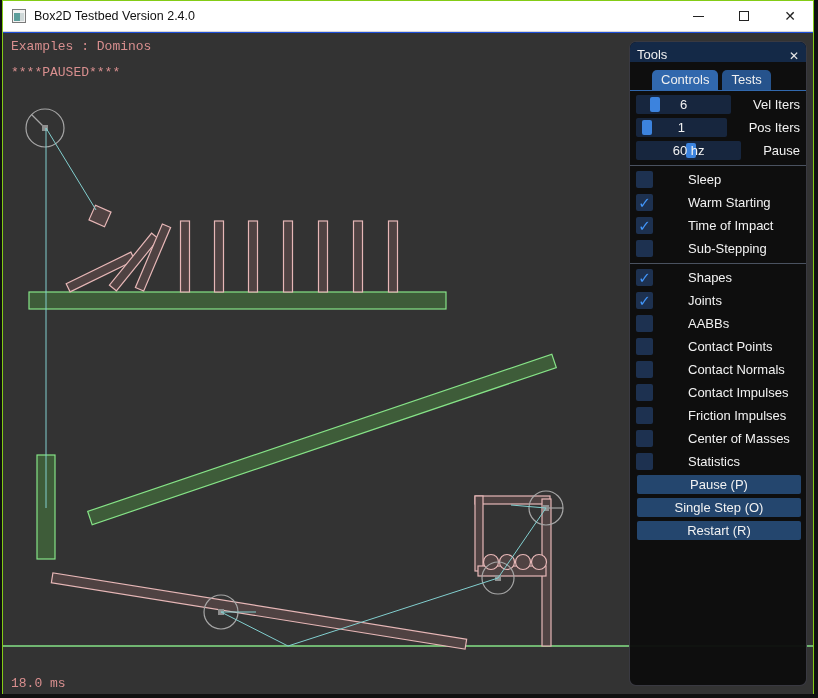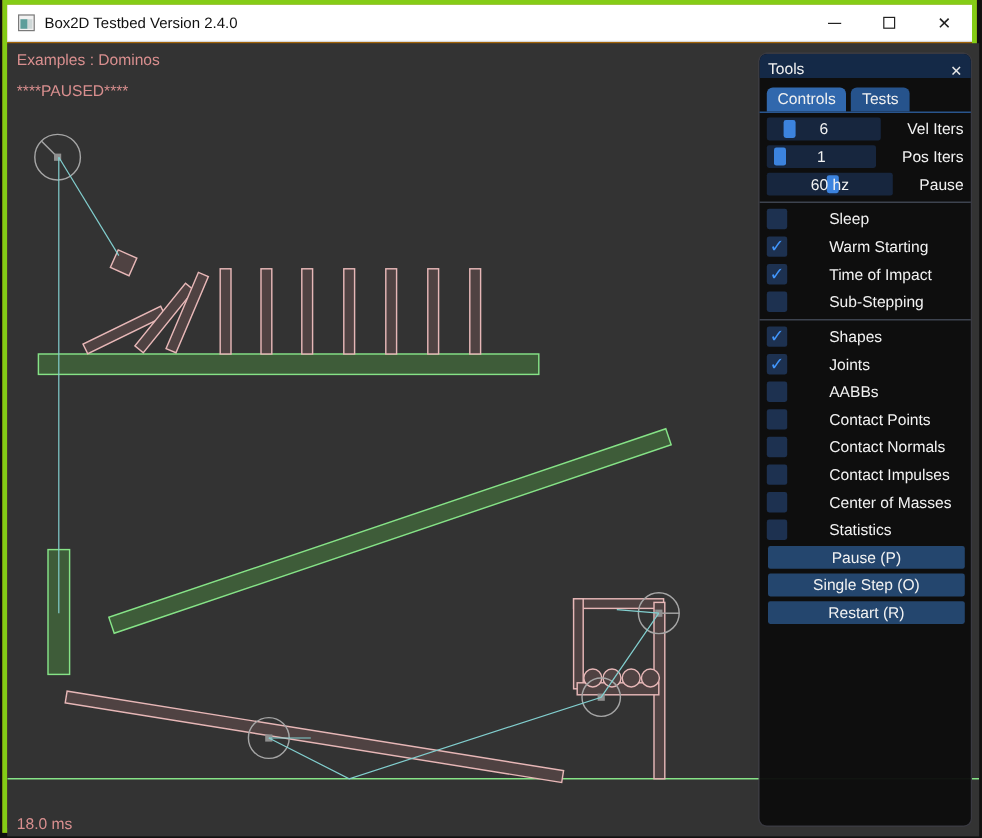--- a/index.html
+++ b/index.html
@@ -1,39 +1,39 @@
 <!DOCTYPE html>
 <html><head>
 <meta charset="utf-8">
 <style>
   html,body{margin:0;padding:0;background:#111;}
   *{box-sizing:border-box;font-family:"Liberation Sans","DejaVu Sans",sans-serif;}
   .window{position:relative;width:818px;height:698px;background:#101010;overflow:hidden;}
-  .frame{position:absolute;left:2px;top:0;width:812px;height:694px;border:4px solid #84cc16;background:#a16207;}
+  .frame{position:absolute;left:2px;top:0;width:812px;height:694px;border:1px solid #84cc16;background:#1d4ed8;}
   
   .titlebar{position:absolute;left:0;top:0;width:100%;height:31px;background:#ffffff;display:flex;align-items:center;border-bottom:1px solid #d7d7d7;}
   .app-icon{width:14px;height:14px;margin:0 8px 0 9px;border:1px solid #7a7a7a;background:#f2f2f2;position:relative;}
   .app-icon::before{content:"";position:absolute;left:1px;top:3px;width:6px;height:8px;background:#5d9e9b;}
   .app-icon::after{content:"";position:absolute;right:1px;top:3px;width:4px;height:8px;background:#cfd8d8;}
   .title-text{font-size:12.5px;color:#111;}
   .win-controls{margin-left:auto;display:flex;height:100%;}
   .win-btn{width:46px;height:100%;display:flex;align-items:center;justify-content:center;color:#222;}
   .glyph-min{width:11px;height:1px;background:#222;}
   .glyph-max{width:10px;height:10px;border:1px solid #222;}
   .glyph-close{font-size:14px;line-height:1;color:#222;}
   
   .client{position:absolute;left:0;top:32px;width:810px;height:661px;background:#333333;overflow:hidden;}
   .scene{position:absolute;left:0;top:0;}
-  .hud{position:absolute;color:#d98f8f;font-size:13px;}
+  .hud{position:absolute;color:#d98f8f;font-size:13px;font-family:Liberation Mono, monospace;}
   
   .panel{position:absolute;left:626px;top:8px;width:178px;height:645px;background:rgba(12,12,12,0.96);border:1px solid rgba(110,110,128,0.45);border-radius:7px;color:#e9e9e9;font-size:13px;}
   .panel-titlebar{height:20px;background:#142947;border-radius:6px 6px 0 0;display:flex;align-items:flex-end;padding:0 7px;}
   .panel-title{font-size:13px;color:#f0f0f0;}
   .panel-close{margin-left:auto;color:#e8e8e8;font-size:12px;line-height:1;cursor:default;}
-  .tabbar{display:flex;gap:4px;padding:8px 0 0 6px;border-bottom:1px solid #3168ad;}
+  .tabbar{display:flex;gap:4px;padding:8px 0 0 22px;border-bottom:1px solid #3168ad;}
   .tab{padding:2px 9px 3px 9px;border-radius:5px 5px 0 0;background:#26538c;color:#f0f0f0;}
   .tab.active{background:#3168ad;}
   .panel-body{padding:4px 6px 0 6px;}
   .slider-row{display:flex;align-items:center;margin-bottom:4px;}
   .slider-track{position:relative;width:116px;height:19px;background:#17263e;border-radius:2px;display:flex;align-items:center;justify-content:center;}
   .slider-grab{position:absolute;top:2px;bottom:2px;width:10px;background:#3c83de;border-radius:2px;}
   .slider-val{position:relative;z-index:1;color:#f2f2f2;}
   .row-label{margin-left:22px;color:#f2f2f2;white-space:nowrap;}
   .sep{height:1px;background:#4a5260;margin:5px -6px 4px -6px;}
   .check-row{display:flex;align-items:center;margin-bottom:4px;height:19px;gap:28px;}
@@ -212,20 +212,24 @@
               <div class="check-row">
                 <div class="checkbox"></div>
                 <div class="check-label">Contact Normals</div>
               </div>
               <div class="check-row">
                 <div class="checkbox"></div>
                 <div class="check-label">Contact Impulses</div>
               </div>
               <div class="check-row">
                 <div class="checkbox"></div>
+                <div class="check-label">Friction Impulses</div>
+              </div>
+              <div class="check-row">
+                <div class="checkbox"></div>
                 <div class="check-label">Center of Masses</div>
               </div>
               <div class="check-row">
                 <div class="checkbox"></div>
                 <div class="check-label">Statistics</div>
               </div>
             </div>
           <div id="buttons">
               <div class="btn">Pause (P)</div>
               <div class="btn">Single Step (O)</div>

